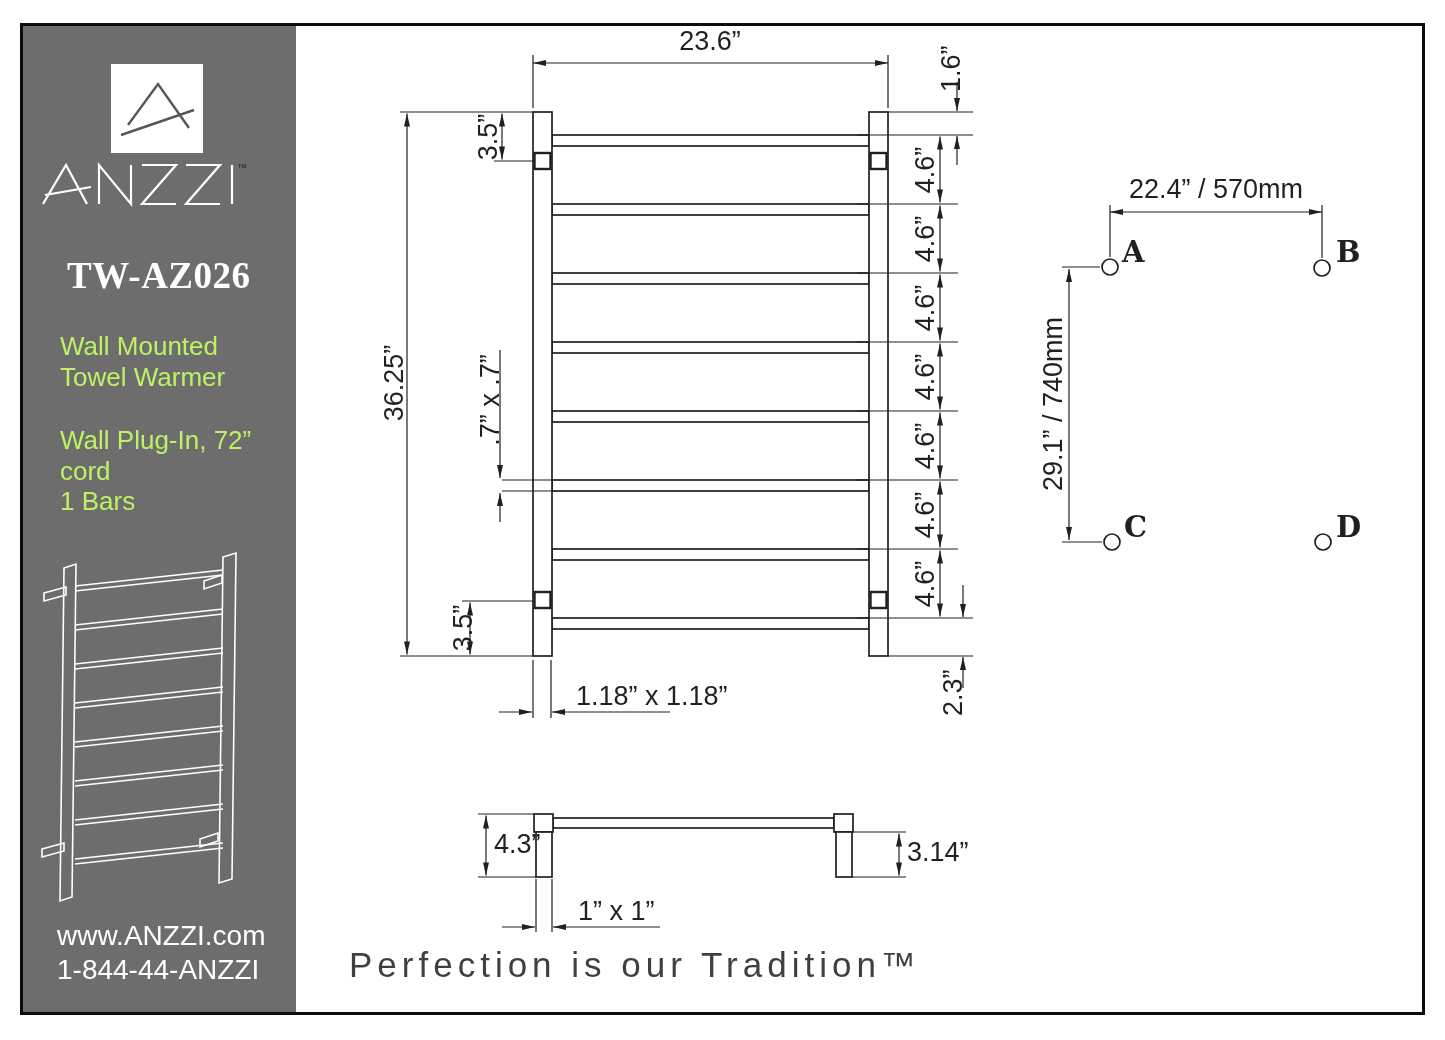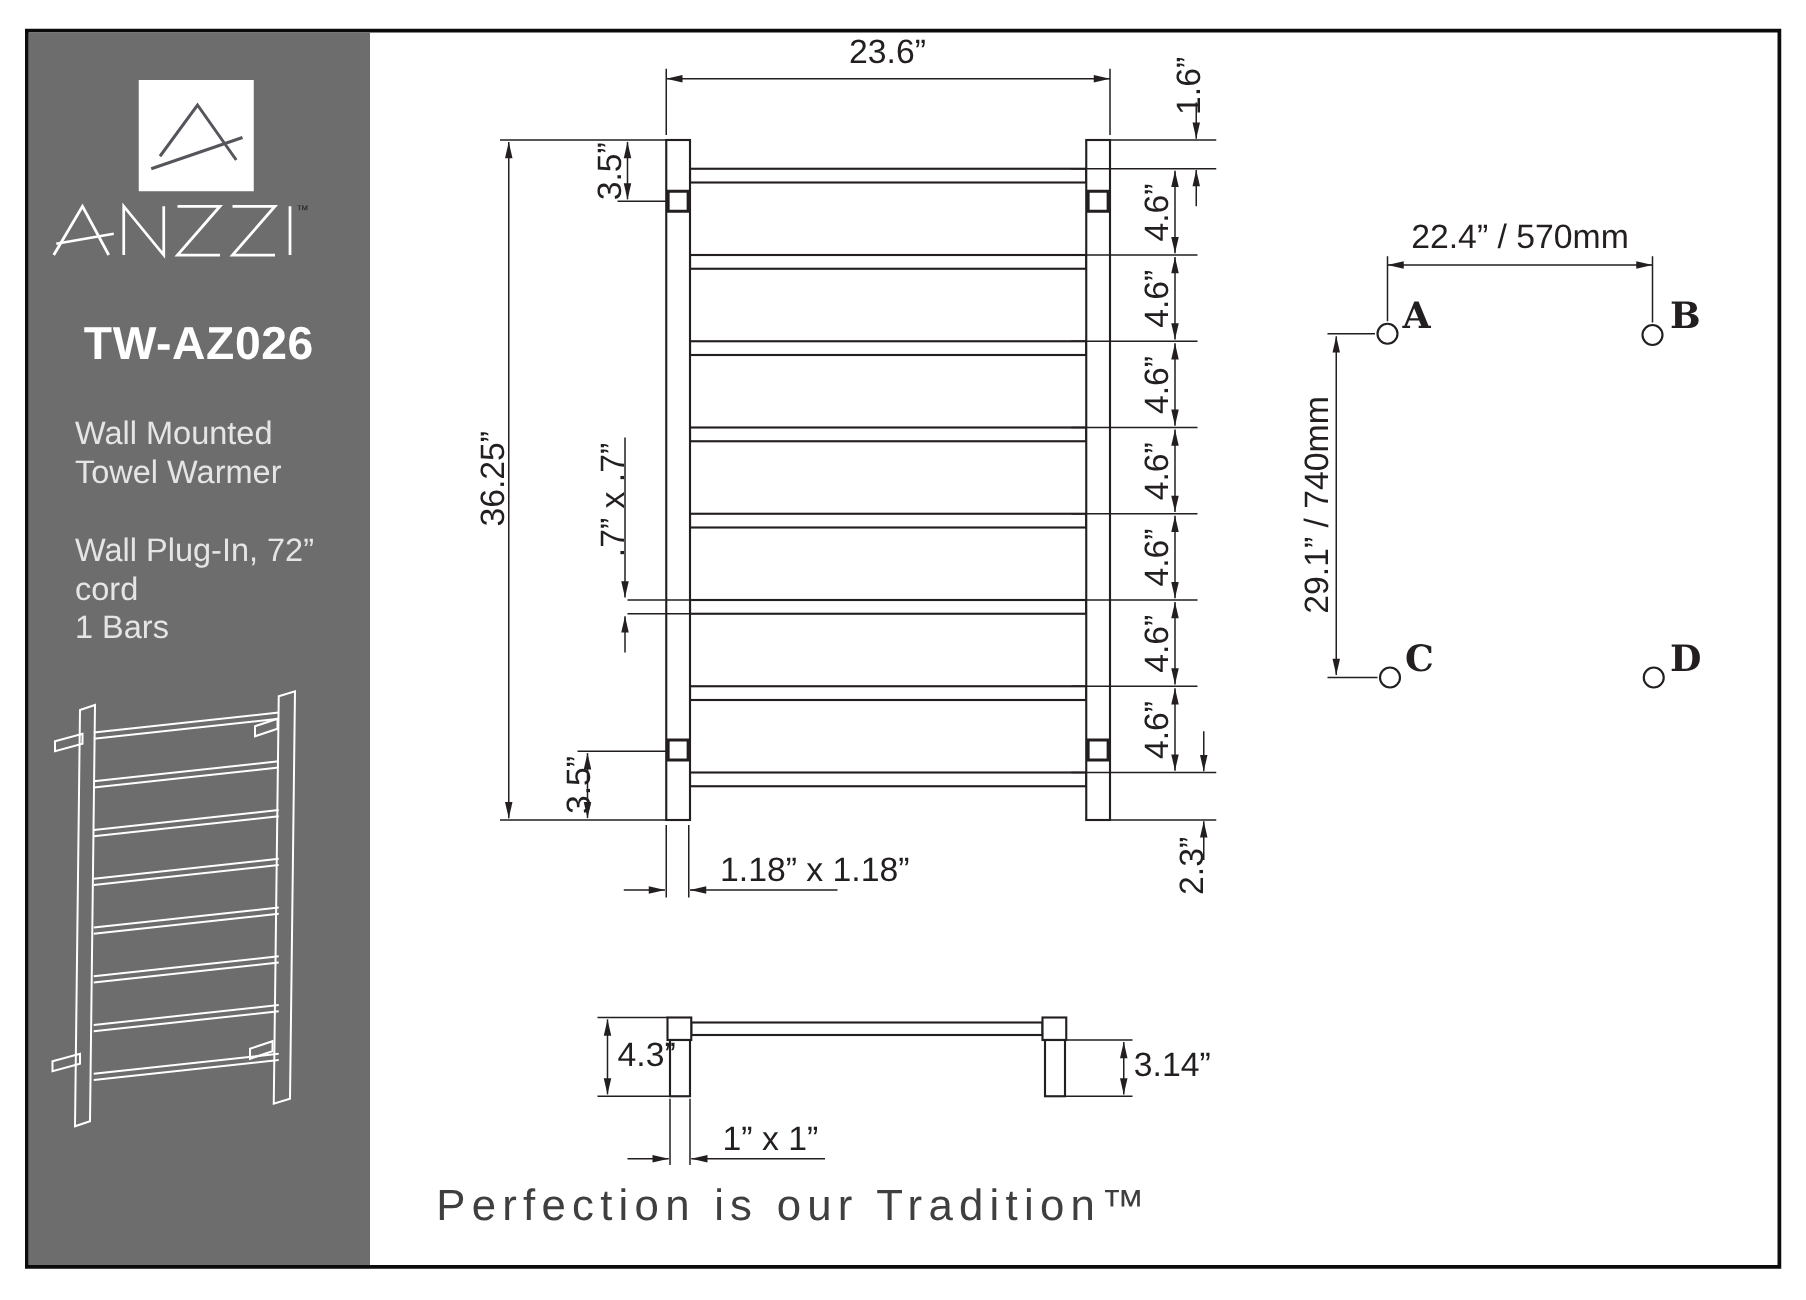--- a/index.html
+++ b/index.html
@@ -2,22 +2,22 @@
 <html><head>
 <meta charset="utf-8">
 <style>
   html,body{margin:0;padding:0;background:#ffffff;}
   #page{position:relative;width:1445px;height:1040px;background:#ffffff;overflow:hidden;
         font-family:"Liberation Sans",sans-serif;color:#231f20;}
   #frame{position:absolute;left:20px;top:23px;width:1405px;height:992px;
          border:3px solid #0c0c0c;box-sizing:border-box;background:#ffffff;}
   #sidebar{position:absolute;left:23px;top:26px;width:273px;height:986px;background:#6d6d6d;}
   #logo-box{position:absolute;left:88px;top:38px;width:92px;height:89px;background:#ffffff;}
-  #model{position:absolute;left:44px;top:228px;font-size:37px;font-weight:bold;color:#ffffff;letter-spacing:0.5px;}
-  .sb-text{color:#e5e5e5;font-size:26px;line-height:31px;}
+  #model{position:absolute;left:44px;top:228px;font-size:37px;font-weight:bold;color:#ffffff;letter-spacing:0.5px;font-family:Liberation Serif, serif;}
+  .sb-text{color:#bef264;font-size:26px;line-height:31px;}
   #product{position:absolute;left:37px;top:305px;}
   #power{position:absolute;left:37px;top:399px;}
   #bars{position:absolute;left:37px;top:460px;}
   #website{position:absolute;left:34px;top:893px;font-size:28px;line-height:34px;color:#ffffff;}
   #sketch{position:absolute;left:8px;top:525px;}
   #wordmark{position:absolute;left:0px;top:125px;}
   #slogan{position:absolute;left:349px;top:945px;font-size:35px;font-weight:400;
           letter-spacing:5px;color:#3f3f3f;white-space:nowrap;}
   #drawing{position:absolute;left:0;top:0;}
   text{fill:#231f20;}
@@ -85,20 +85,24 @@
       </g>
 
       <polygon class="wline" points="13,42 35,36 35,44 13,50"></polygon>
       <polygon class="wline" points="11,298 33,292 33,300 11,306"></polygon>
       <polygon class="wline" points="173,30 191,24 191,32 173,38"></polygon>
       <polygon class="wline" points="169,288 187,282 187,290 169,296"></polygon>
 
       <polygon class="wline" points="192,6 205,2 201,328 188,332" fill="#6d6d6d"></polygon>
     </svg>
 
+    <div id="website">
+      <div>www.ANZZI.com</div>
+      <div>1-844-44-ANZZI</div>
+    </div>
   </div>
 
   <svg id="drawing" width="1445" height="1040" viewBox="0 0 1445 1040">
     <defs>
       <marker id="ah" markerUnits="userSpaceOnUse" markerWidth="14" markerHeight="8" viewBox="0 0 14 8" refX="13.5" refY="4" orient="auto-start-reverse">
         <path d="M0.5,1 L13.5,4 L0.5,7 Z" fill="#231f20"></path>
       </marker>
     </defs>
 
     <g>

